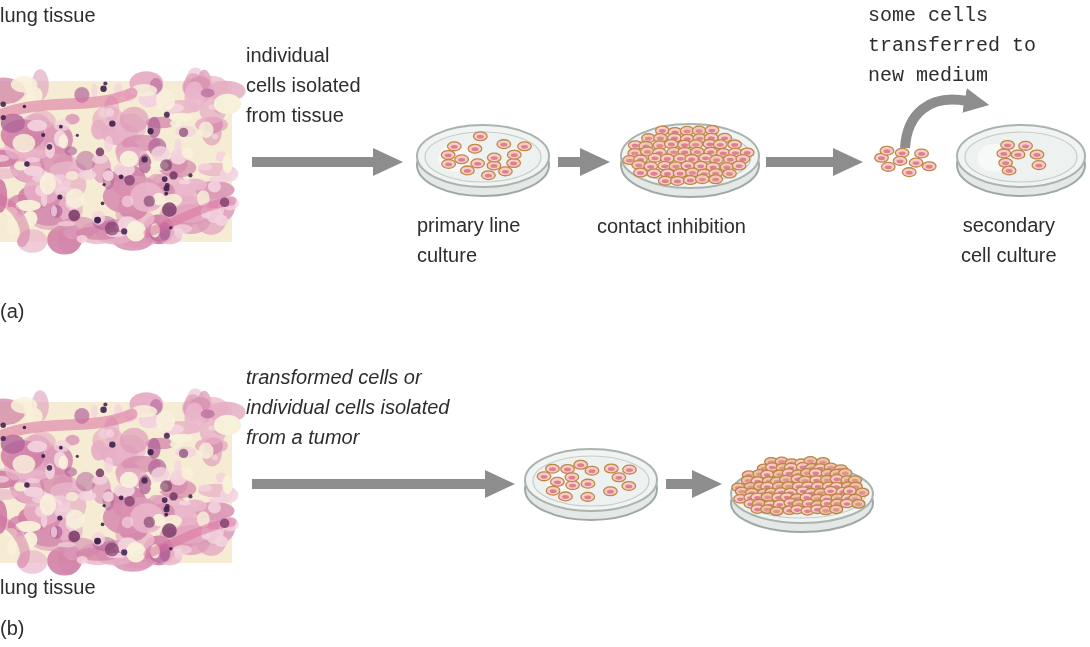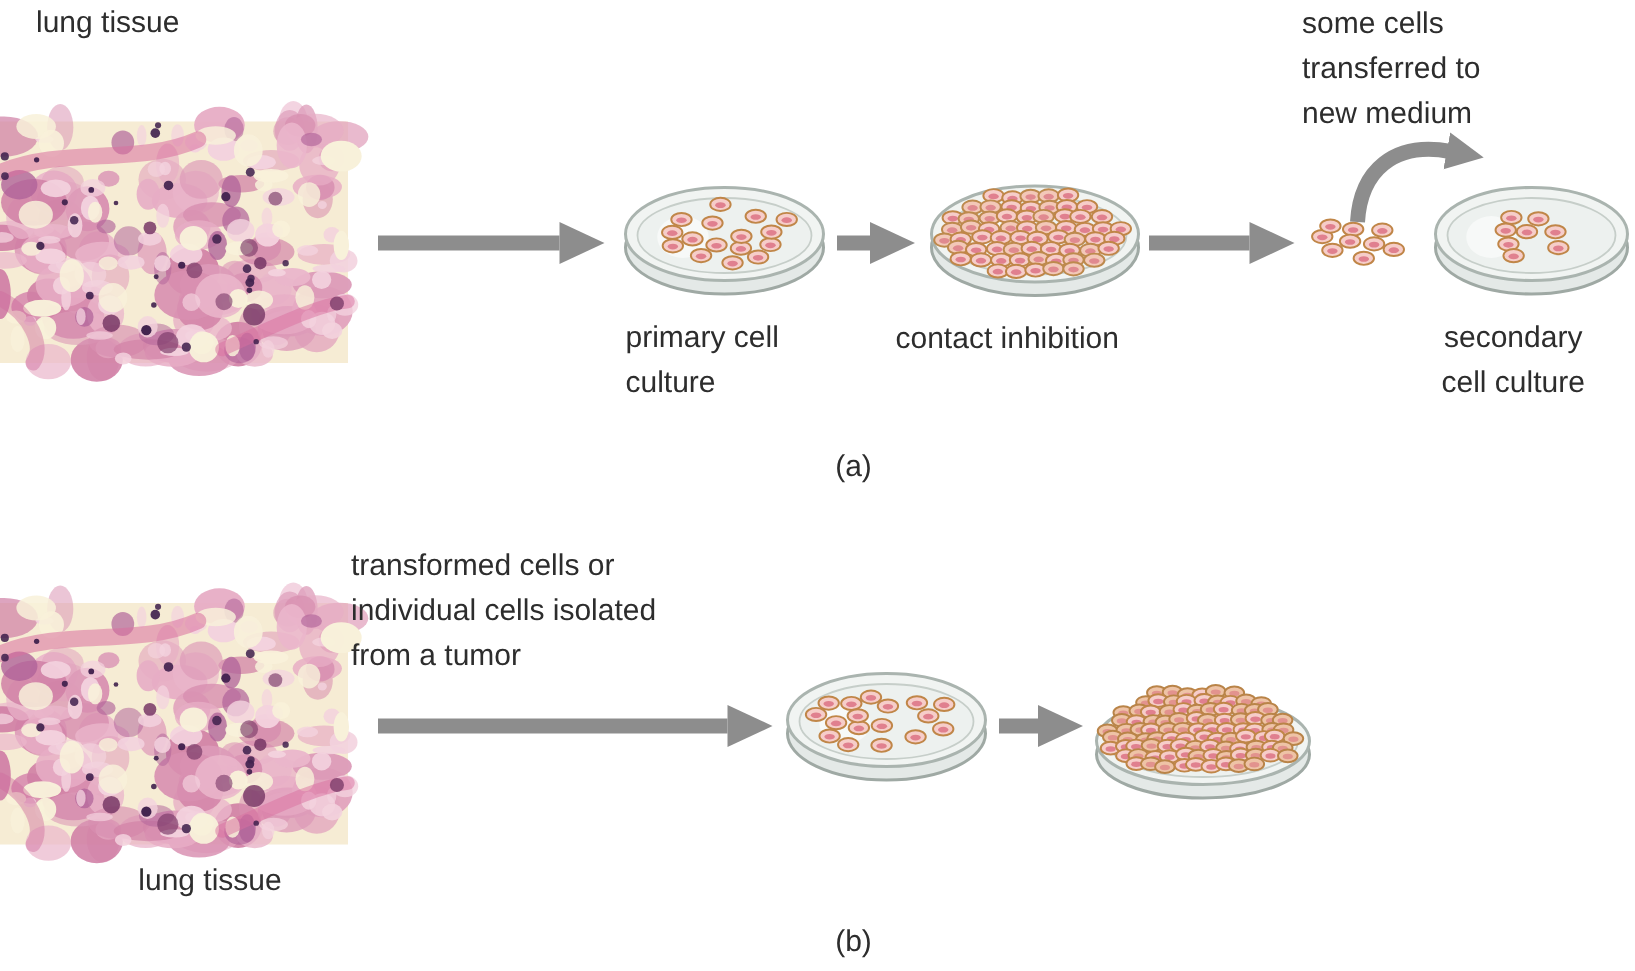--- a/index.html
+++ b/index.html
@@ -2,21 +2,21 @@
 <html><head>
 <meta charset="utf-8">
 <style>
   html,body{margin:0;padding:0;background:#fff;}
   #stage{
     position:relative;width:1090px;height:647px;background:#ffffff;overflow:hidden;
     font-family:"Liberation Sans","DejaVu Sans",sans-serif;color:#2d2d2d;
   }
   .abs{position:absolute;}
   .lbl{font-size:20px;line-height:30px;white-space:pre-line;}
-  .center{text-align:center;padding-left:24px;}
+  .center{}
   svg{display:block;overflow:visible;}
 </style>
 </head>
 <body>
 
 <div id="stage">
 
   <svg id="tissue-a" class="abs" style="left:0;top:81;" width="232" height="161">
       <rect x="0" y="0" width="232" height="161" fill="#f6ecd4"></rect>
       <ellipse cx="2.715502731502056" cy="9.975279469508678" rx="22.63052212446928" ry="13.388344468548894" fill="#d07fa5" opacity="0.7122086752206087"></ellipse>
@@ -249,20 +249,23 @@
       <circle cx="167.3049065247178" cy="104.58189301774837" r="2.473724471637979" fill="#41224e" opacity="0.8555182044394314"></circle>
       <circle cx="59.85483921505511" cy="116.0182613490615" r="2.590824372461066" fill="#41224e" opacity="0.9185918504139409"></circle>
       <circle cx="166.26951170153916" cy="112.56903061200865" r="1.8654828995466233" fill="#41224e" opacity="0.9362902407068759"></circle>
       <circle cx="166.8549758028239" cy="33.79713818896562" r="2.969650190230459" fill="#41224e" opacity="0.871305794653017"></circle>
       <circle cx="124.22532608173788" cy="150.40032478887588" r="3.0914837951306255" fill="#41224e" opacity="0.8750013471581042"></circle>
       <circle cx="150.56676684692502" cy="50.14354999922216" r="3.088771737413481" fill="#41224e" opacity="0.9446491075097583"></circle>
       <circle cx="104.14511236920953" cy="103.56718329736032" r="1.6524873884860427" fill="#41224e" opacity="0.9146272491896524"></circle>
     </svg>
   <div class="abs lbl center" style="left:0;top:251;width:232;">lung tissue</div>
 
+  <div class="abs lbl" style="left:246px;top:40px;">individual
+cells isolated
+from tissue</div>
 
   <svg id="arrow-a1" class="abs" style="left:248px;top:146px;" width="158" height="32">
       <rect x="4" y="11" width="121" height="10" fill="#8d8d8d"></rect>
       <path d="M 125 2 L 155 16 L 125 30 Z" fill="#8d8d8d"></path>
     </svg>
 
   <svg id="dish-primary" class="abs" style="left:410px;top:112px;" width="146" height="96">
       <ellipse cx="73" cy="53" rx="66" ry="31" fill="#e4e9e7" stroke="#9fa9a4" stroke-width="2"></ellipse>
       <ellipse cx="73" cy="44" rx="66" ry="31" fill="#f1f4f2" stroke="#aab4af" stroke-width="2"></ellipse>
       <ellipse cx="73" cy="45" rx="58" ry="25" fill="#edf1ef" stroke="#c6cec9" stroke-width="1.2"></ellipse>
@@ -293,21 +296,21 @@
       <ellipse cx="95.3876368174466" cy="59.85975985488497" rx="3.5" ry="1.9" fill="#e0808f"></ellipse>
       <ellipse cx="114.49316133403866" cy="34.30245105677682" rx="6.8" ry="4.4" fill="#f6cdc9" stroke="#c08648" stroke-width="1.3"></ellipse>
       <ellipse cx="114.49316133403866" cy="34.80245105677682" rx="3.5" ry="1.9" fill="#e0808f"></ellipse>
       <ellipse cx="84.25333507020565" cy="45.54174862928097" rx="6.8" ry="4.4" fill="#f6cdc9" stroke="#c08648" stroke-width="1.3"></ellipse>
       <ellipse cx="84.25333507020565" cy="46.04174862928097" rx="3.5" ry="1.9" fill="#e0808f"></ellipse>
       <ellipse cx="78.36614035684485" cy="63.20170486947269" rx="6.8" ry="4.4" fill="#f6cdc9" stroke="#c08648" stroke-width="1.3"></ellipse>
       <ellipse cx="78.36614035684485" cy="63.70170486947269" rx="3.5" ry="1.9" fill="#e0808f"></ellipse>
       <ellipse cx="51.65460146796057" cy="47.28866886423785" rx="6.8" ry="4.4" fill="#f6cdc9" stroke="#c08648" stroke-width="1.3"></ellipse>
       <ellipse cx="51.65460146796057" cy="47.78866886423785" rx="3.5" ry="1.9" fill="#e0808f"></ellipse>
     </svg>
-  <div class="abs lbl" style="left:417px;top:210px;">primary cell
+  <div class="abs lbl" style="left:417px;top:210px;">primary line
 culture</div>
 
   <svg id="arrow-a2" class="abs" style="left:556px;top:146px;" width="58" height="32">
       <rect x="2" y="11" width="22" height="10" fill="#8d8d8d"></rect>
       <path d="M 24 2 L 54 16 L 24 30 Z" fill="#8d8d8d"></path>
     </svg>
 
   <svg id="dish-contact" class="abs" style="left:616px;top:110px;" width="148" height="100">
       <ellipse cx="74" cy="55" rx="69" ry="32" fill="#e4e9e7" stroke="#9fa9a4" stroke-width="2"></ellipse>
       <ellipse cx="74" cy="46" rx="69" ry="32" fill="#f1f4f2" stroke="#aab4af" stroke-width="2"></ellipse>
@@ -470,21 +473,21 @@
 
   <svg id="arrow-curved" class="abs" style="left:891px;top:86px;" width="112" height="66">
       <defs>
         <marker id="ah" viewBox="0 0 10 10" refX="1" refY="5" markerWidth="2.5" markerHeight="2.8" orient="auto">
           <path d="M0,0 L10,5 L0,10 z" fill="#8d8d8d"></path>
         </marker>
       </defs>
       <path d="M 14 62 C 16 28, 38 8, 76 15" stroke="#8d8d8d" stroke-width="10" fill="none" marker-end="url(#ah)"></path>
     </svg>
 
-  <div class="abs lbl" style="left:868px;top:1px;">some cells
+  <div class="abs lbl" style="left:868px;top:1px;font-family:Liberation Mono, monospace;">some cells
 transferred to
 new medium</div>
 
   <svg id="dish-secondary" class="abs" style="left:951px;top:112px;" width="140" height="96">
       <ellipse cx="70" cy="53" rx="64" ry="31" fill="#e4e9e7" stroke="#9fa9a4" stroke-width="2"></ellipse>
       <ellipse cx="70" cy="44" rx="64" ry="31" fill="#f1f4f2" stroke="#aab4af" stroke-width="2"></ellipse>
       <ellipse cx="70" cy="45" rx="56" ry="25" fill="#edf1ef" stroke="#c6cec9" stroke-width="1.2"></ellipse>
       <ellipse cx="43.120000000000005" cy="46" rx="16.64" ry="13.950000000000001" fill="rgba(255,255,255,0.55)"></ellipse>
       <ellipse cx="56.565301088169704" cy="32.985109162401876" rx="6.8" ry="4.4" fill="#f6cdc9" stroke="#c08648" stroke-width="1.3"></ellipse>
       <ellipse cx="56.565301088169704" cy="33.485109162401876" rx="3.5" ry="1.9" fill="#e0808f"></ellipse>
@@ -740,21 +743,21 @@
       <circle cx="167.3049065247178" cy="104.58189301774837" r="2.473724471637979" fill="#41224e" opacity="0.8555182044394314"></circle>
       <circle cx="59.85483921505511" cy="116.0182613490615" r="2.590824372461066" fill="#41224e" opacity="0.9185918504139409"></circle>
       <circle cx="166.26951170153916" cy="112.56903061200865" r="1.8654828995466233" fill="#41224e" opacity="0.9362902407068759"></circle>
       <circle cx="166.8549758028239" cy="33.79713818896562" r="2.969650190230459" fill="#41224e" opacity="0.871305794653017"></circle>
       <circle cx="124.22532608173788" cy="150.40032478887588" r="3.0914837951306255" fill="#41224e" opacity="0.8750013471581042"></circle>
       <circle cx="150.56676684692502" cy="50.14354999922216" r="3.088771737413481" fill="#41224e" opacity="0.9446491075097583"></circle>
       <circle cx="104.14511236920953" cy="103.56718329736032" r="1.6524873884860427" fill="#41224e" opacity="0.9146272491896524"></circle>
     </svg>
   <div class="abs lbl center" style="left:0;top:572px;width:232px;">lung tissue</div>
 
-  <div class="abs lbl" style="left:234px;top:362px;">transformed cells or
+  <div class="abs lbl" style="left:246px;top:362px;font-style:italic;">transformed cells or
 individual cells isolated
 from a tumor</div>
 
   <svg id="arrow-b1" class="abs" style="left:248px;top:468px;" width="270" height="32">
       <rect x="4" y="11" width="233" height="10" fill="#8d8d8d"></rect>
       <path d="M 237 2 L 267 16 L 237 30 Z" fill="#8d8d8d"></path>
     </svg>
 
   <svg id="dish-continuous" class="abs" style="left:521px;top:436px;" width="140" height="96">
       <ellipse cx="70" cy="53" rx="66" ry="31" fill="#e4e9e7" stroke="#9fa9a4" stroke-width="2"></ellipse>

